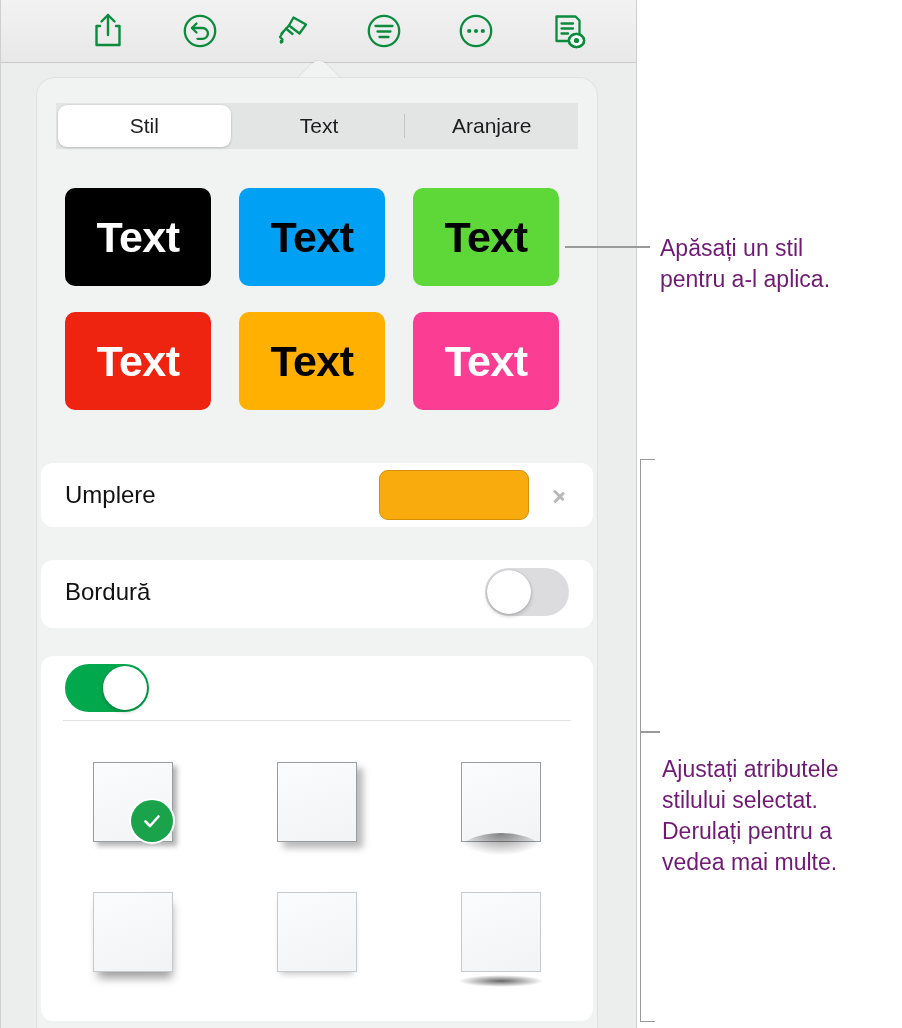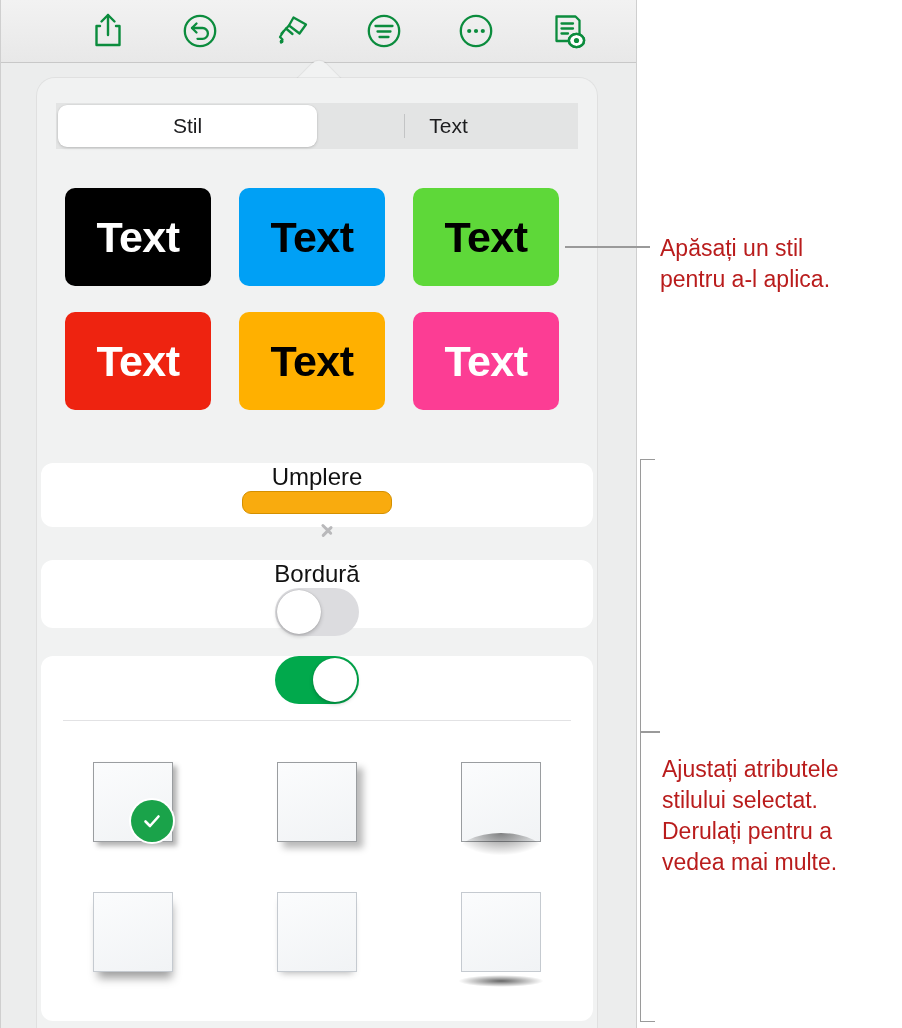--- a/index.html
+++ b/index.html
@@ -92,21 +92,20 @@
     font-family:"Liberation Sans","DejaVu Sans",sans-serif;
   }
 
   
   .card{
     position:absolute;left:4px;width:552px;background:#ffffff;border-radius:12px;
   }
   .row{
     height:60px;display:flex;align-items:center;padding:0 24px;
     box-sizing:border-box;
-    flex-direction:column;
   }
   .row-label{font-size:24px;color:#111;flex:1 1 auto;}
 
   .fill-swatch{
     width:148px;height:48px;border-radius:9px;
     border:1.5px solid #d49000;
     cursor:pointer;
   }
   .chev{
     margin-left:22px;width:18px;height:30px;position:relative;cursor:pointer;
@@ -165,21 +164,21 @@
   .check{
     position:absolute;width:42px;height:42px;border-radius:50%;
     background:#1aa34a;left:50%;top:50%;margin-left:-2px;margin-top:-2px;
     display:flex;align-items:center;justify-content:center;
     box-shadow:0 0 0 2px #fff;
   }
   .check svg{display:block;}
 
   
   .callout-text{
-    position:absolute;font-size:23px;color:#b91c1c;line-height:31px;
+    position:absolute;font-size:23px;color:#701a75;line-height:31px;
     white-space:pre-line;
   }
   .lead-line{position:absolute;background:#9a9a9a;}
   .bracket{
     position:absolute;border:1.5px solid #9a9a9a;border-right:none;
   }
 </style>
 </head>
 <body>
 
@@ -268,20 +267,23 @@
 <div class="popover">
 
   <div class="segmented">
     <div class="seg active">
       <span>Stil</span>
     </div>
     <div class="seg">
       <span>Text</span>
     </div>
     <div class="seg-div" style="left:348px;"></div>
+    <div class="seg">
+      <span>Aranjare</span>
+    </div>
   </div>
 
   <div class="swatch-grid">
     <div class="swatch" style="background:#000000;">
       <span style="color:#ffffff;">Text</span>
     </div>
     <div class="swatch" style="background:#00a0f5;">
       <span style="color:#000000;">Text</span>
     </div>
     <div class="swatch" style="background:#5ed839;">

